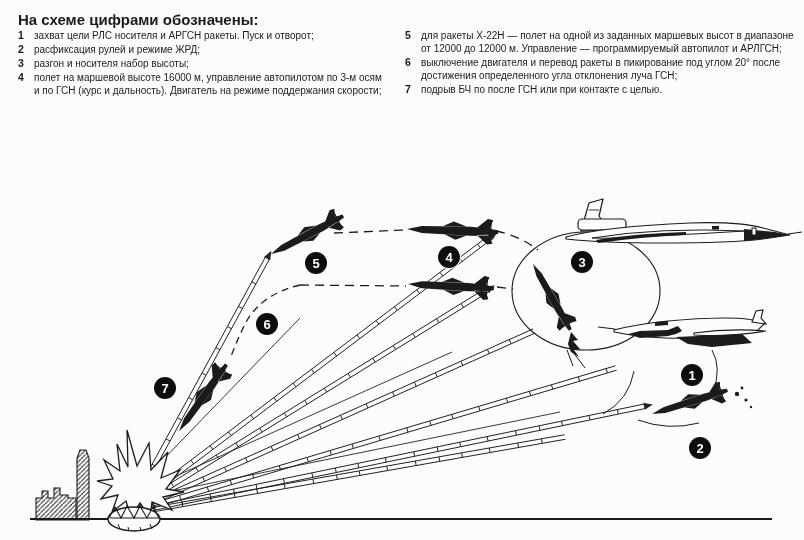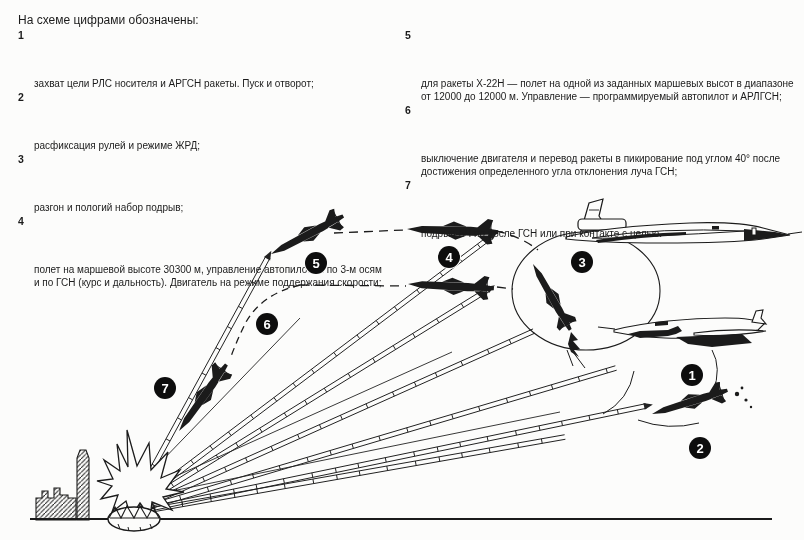--- a/index.html
+++ b/index.html
@@ -7,24 +7,24 @@
     width:804px;height:540px;overflow:hidden;
     background:#fcfcfb;
     font-family:"Liberation Sans", sans-serif;
     color:#1b1b1b;
   }
   #page{position:relative;width:804px;height:540px;background:#fcfcfb;}
   
   .legend-col{position:absolute;top:13px;}
   .legend-col.left{left:18px;width:372px;}
   .legend-col.right{left:405px;width:392px;padding-top:16px;}
-  .legend-header{font-weight:normal;font-size:12px;line-height:14px;margin-bottom:2px;}
+  .legend-header{font-weight:bold;font-size:15px;line-height:14px;margin-bottom:2px;}
   .legend-item{display:flex;gap:5px;font-size:10px;line-height:13px;margin-bottom:1px;}
   .legend-item .num{font-weight:bold;width:11px;flex:0 0 11px;font-size:10.5px;}
-  .legend-item .txt{flex:1;margin-top:48px;}
+  .legend-item .txt{flex:1;}
   
   #diagram{position:absolute;left:0;top:0;width:804px;height:540px;}
   .badge{
     position:absolute;width:22px;height:22px;border-radius:50%;
     background:#0d0d0d;color:#ffffff;font-weight:bold;font-size:13px;
     display:flex;align-items:center;justify-content:center;
     box-shadow:0 0 0 1px #fcfcfb;
   }
 </style>
 </head>
@@ -280,36 +280,36 @@
     <div class="legend-item">
       <span class="num">1</span>
       <span class="txt">захват цели РЛС носителя и АРГСН ракеты. Пуск и отворот;</span>
     </div>
     <div class="legend-item">
       <span class="num">2</span>
       <span class="txt">расфиксация рулей и режиме ЖРД;</span>
     </div>
     <div class="legend-item">
       <span class="num">3</span>
-      <span class="txt">разгон и пологий набор подрыв;</span>
+      <span class="txt">разгон и носителя набор высоты;</span>
     </div>
     <div class="legend-item">
       <span class="num">4</span>
-      <span class="txt">полет на маршевой высоте 30300 м, управление автопилотом по 3-м осям и по ГСН (курс и дальность). Двигатель на режиме поддержания скорости;</span>
+      <span class="txt">полет на маршевой высоте 16000 м, управление автопилотом по 3-м осям и по ГСН (курс и дальность). Двигатель на режиме поддержания скорости;</span>
     </div>
   </div>
 
   <div class="legend-col right">
     <div class="legend-item">
       <span class="num">5</span>
       <span class="txt">для ракеты Х-22Н — полет на одной из заданных маршевых высот в диапазоне от 12000 до 12000 м. Управление — программируемый автопилот и АРЛГСН;</span>
     </div>
     <div class="legend-item">
       <span class="num">6</span>
-      <span class="txt">выключение двигателя и перевод ракеты в пикирование под углом 40° после достижения определенного угла отклонения луча ГСН;</span>
+      <span class="txt">выключение двигателя и перевод ракеты в пикирование под углом 20° после достижения определенного угла отклонения луча ГСН;</span>
     </div>
     <div class="legend-item">
       <span class="num">7</span>
       <span class="txt">подрыв БЧ по после ГСН или при контакте с целью.</span>
     </div>
   </div>
 
   <div class="badge" style="left:681px;top:364px;">1</div>
   <div class="badge" style="left:689px;top:437px;">2</div>
   <div class="badge" style="left:571px;top:251px;">3</div>

